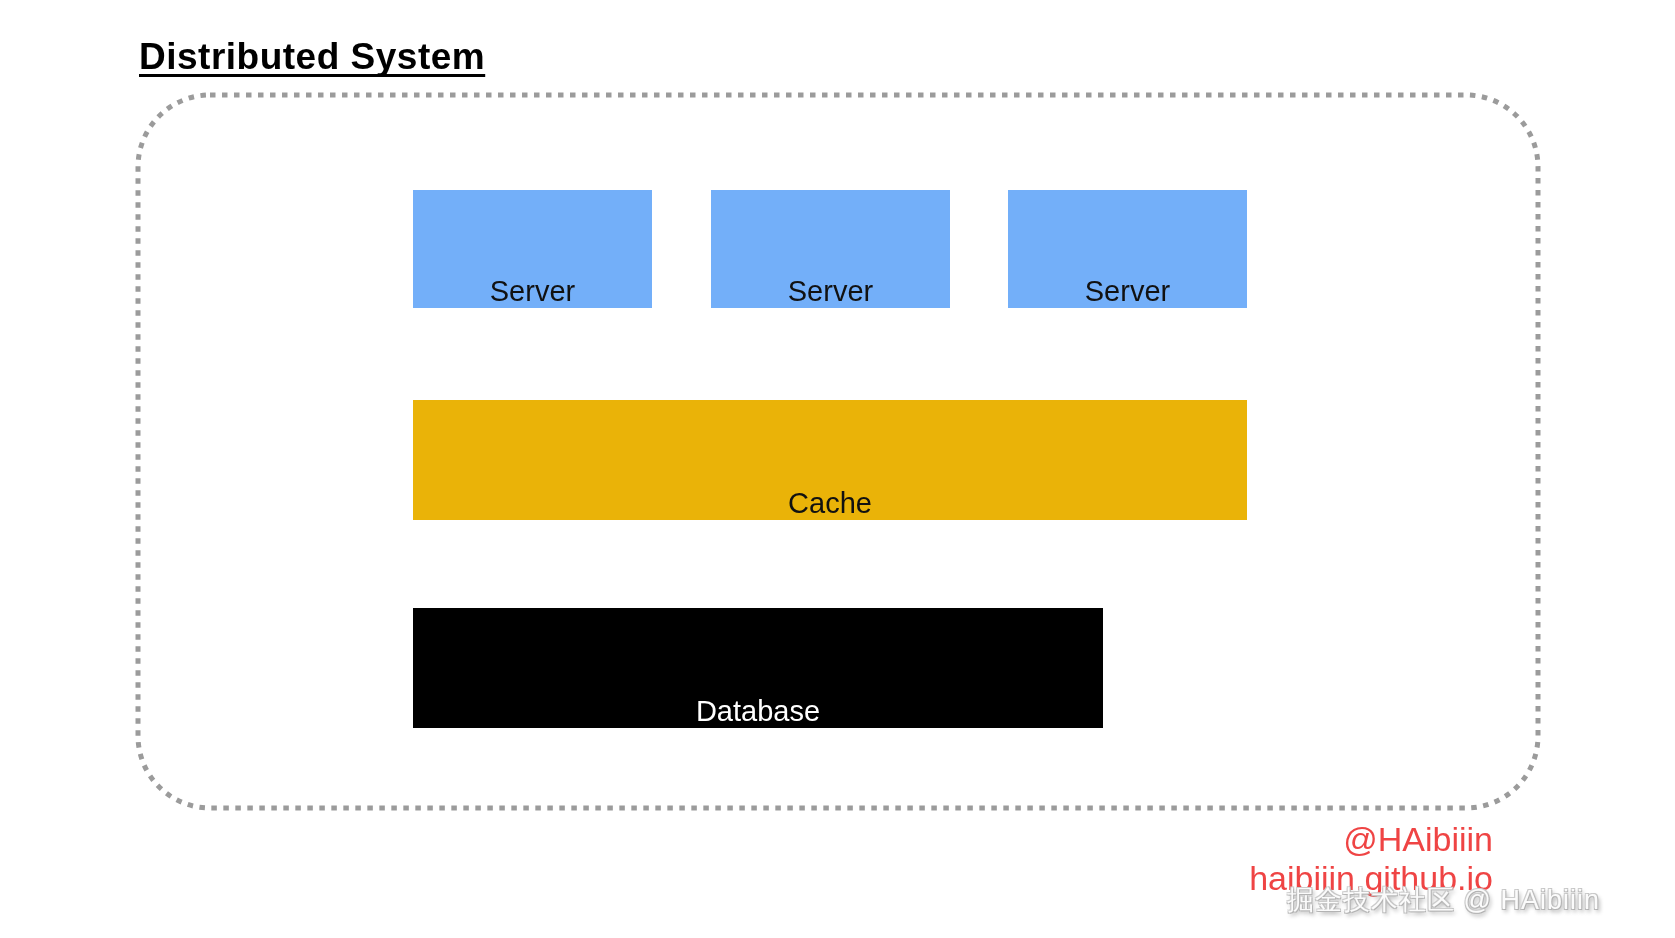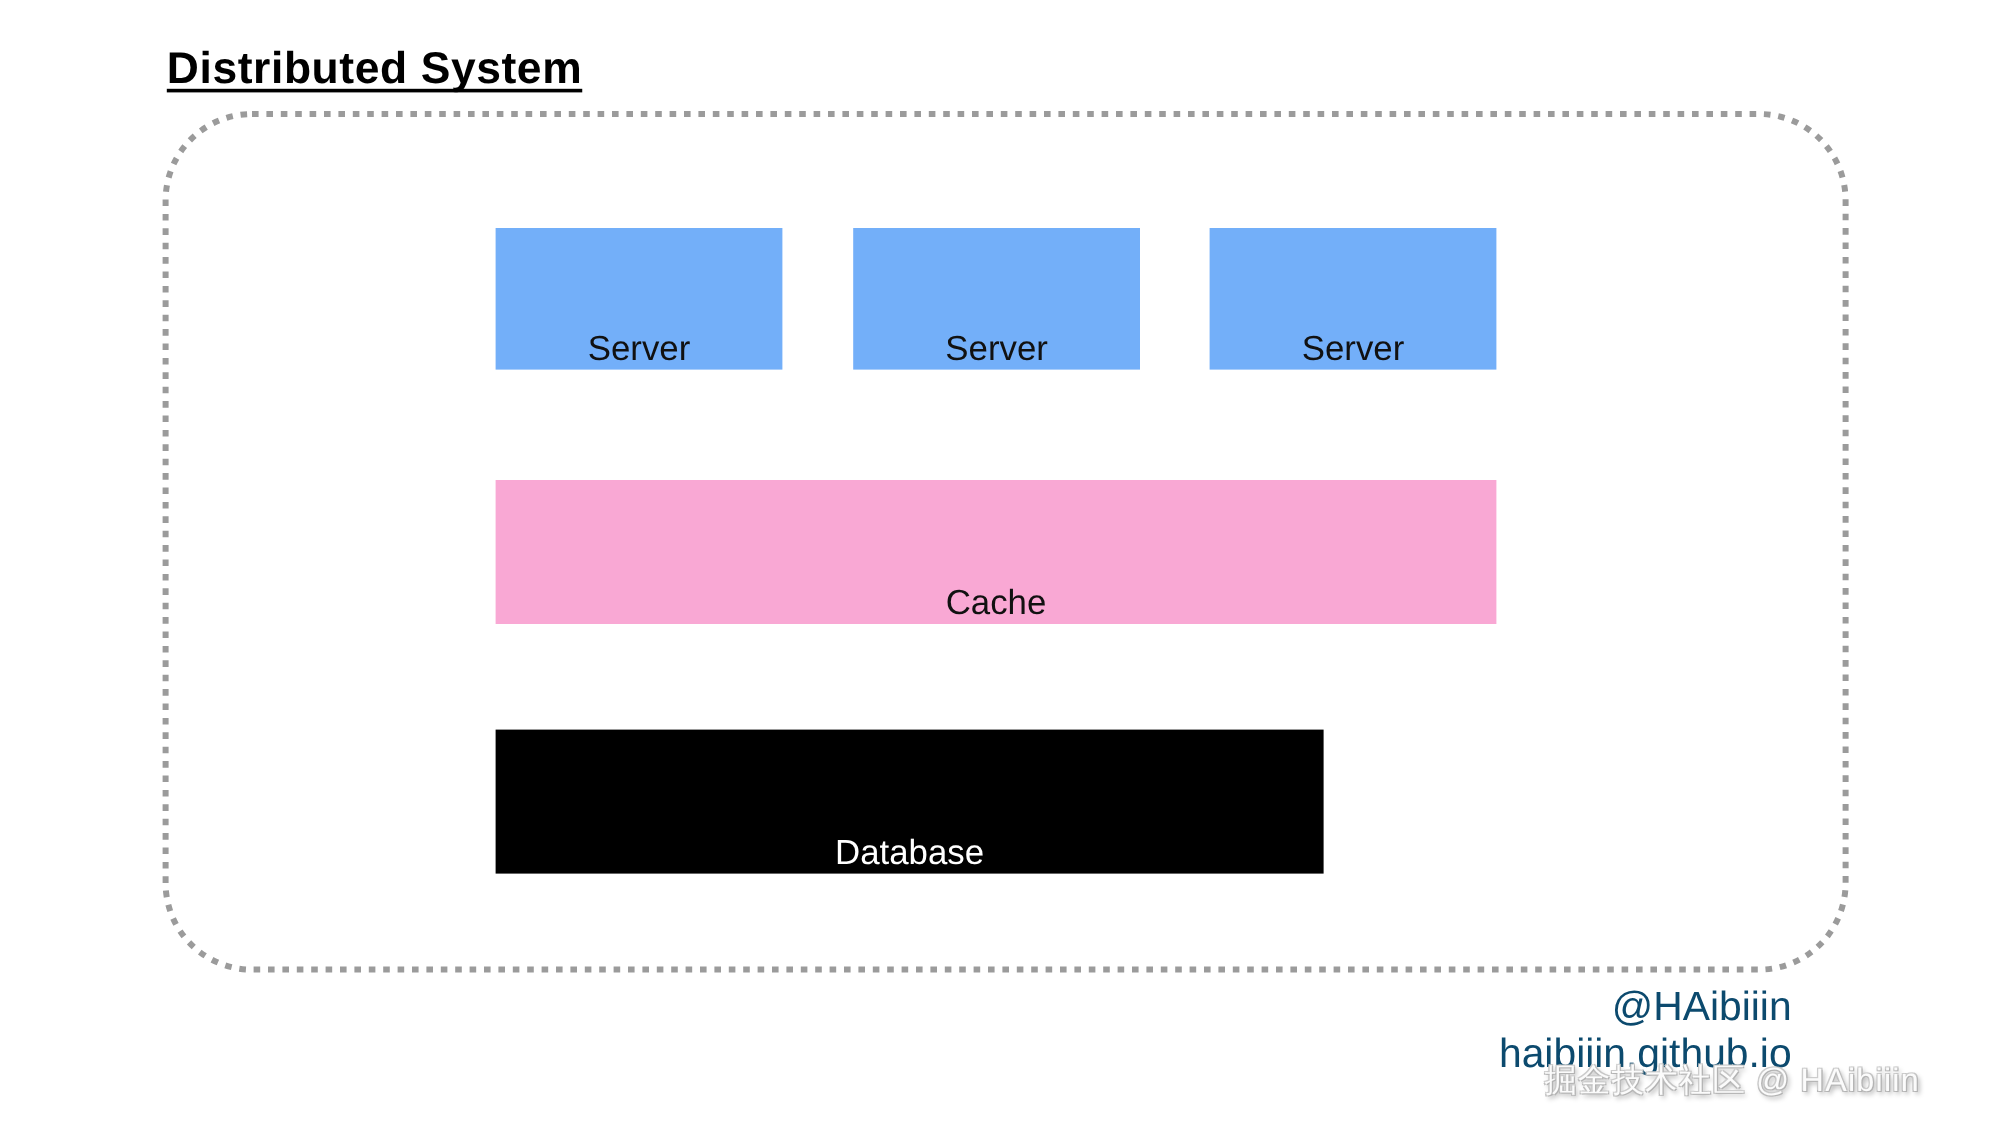--- a/index.html
+++ b/index.html
@@ -66,21 +66,21 @@
     background: #000000;
     color: #ffffff;
   }
   .watermark-block {
     position: absolute;
     top: 820px;
     right: 182px;
     text-align: right;
     font-size: 34px;
     line-height: 39px;
-    color: #0c4a6e;
+    color: #ef4444;
   }
   .watermark-badge {
     position: absolute;
     top: 882px;
     right: 75px;
     font-size: 27px;
     letter-spacing: 1px;
     color: #fbfbfb;
     text-shadow:
       1px 1px 0 #b3b3b3,
@@ -107,21 +107,21 @@
   </div>
 
   <div class="node server-node server-2" style="background: rgb(115, 175, 249);">
     <span>Server</span>
   </div>
 
   <div class="node server-node server-3" style="background: rgb(115, 175, 249);">
     <span>Server</span>
   </div>
 
-  <div class="node cache-node" style="background: #f9a8d4;">
+  <div class="node cache-node" style="background: #eab308;">
     <span>Cache</span>
   </div>
 
   <div class="node database-node" style="background: rgb(0, 0, 0);">
     <span>Database</span>
   </div>
 
   <div class="watermark-block">
     <div>@HAibiiin</div>
     <div>haibiiin.github.io</div>

